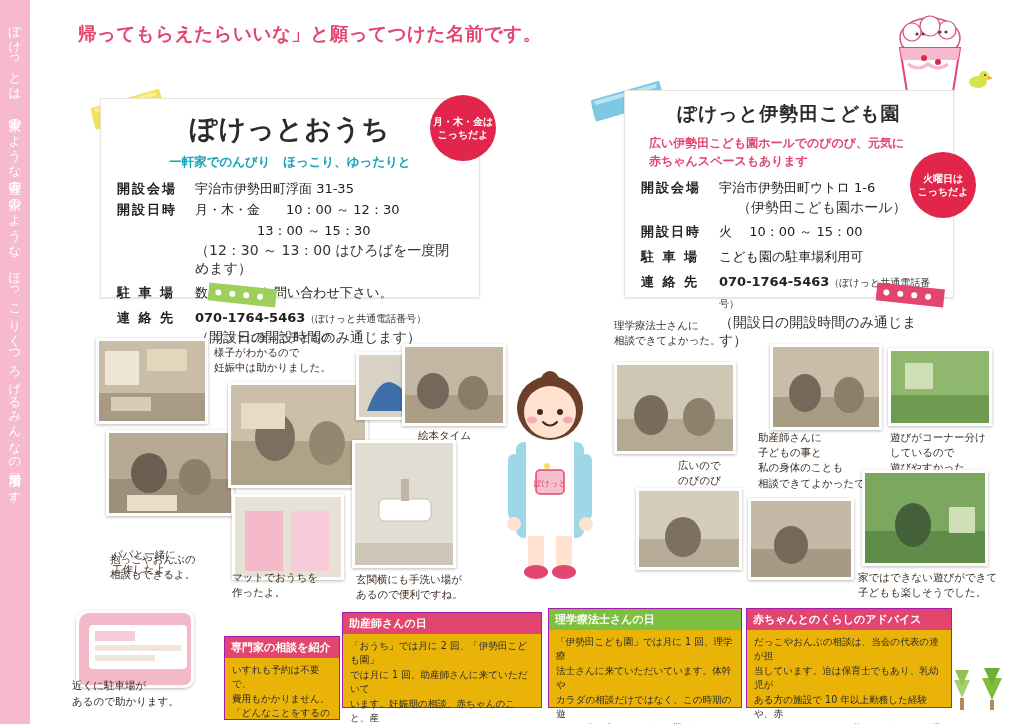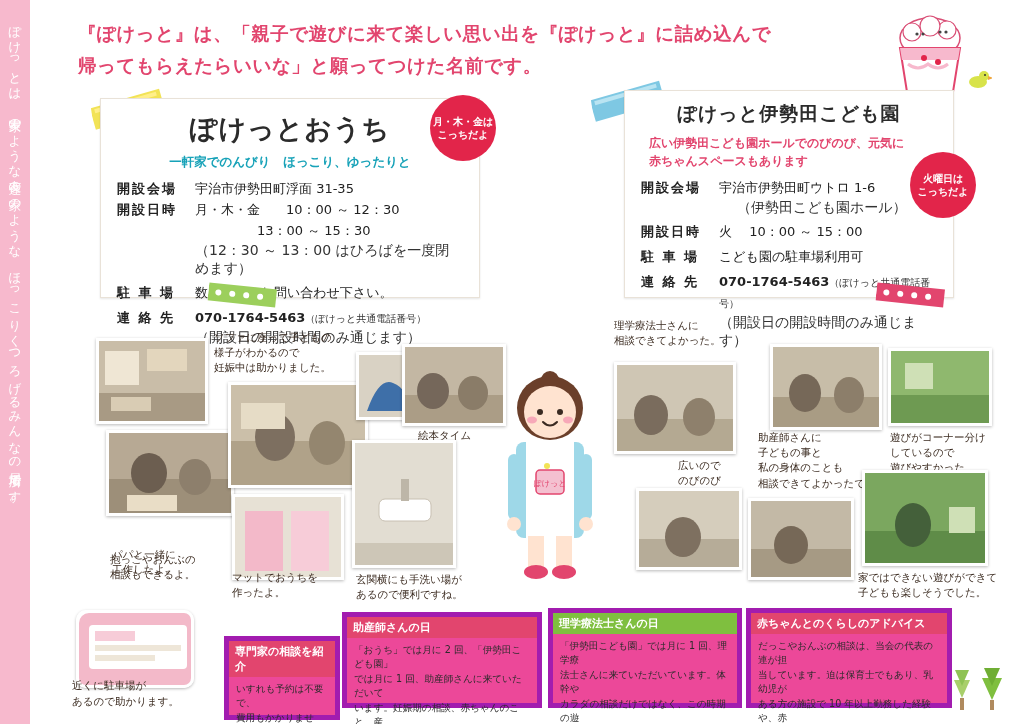--- a/index.html
+++ b/index.html
@@ -72,40 +72,39 @@
   .badge.right-badge { left:910px; top:152px; }
   
   .photo { position:absolute; border:3px solid #fff; box-shadow:0 1px 3px rgba(0,0,0,.28); overflow:hidden; }
   .cap {
     position:absolute; font-size:10.5px; line-height:1.45; color:#3b2b20;
     font-family:"DejaVu Sans", sans-serif;
   }
   
   .mascot-center { position:absolute; left:490px; top:358px; width:120px; height:230px; }
   
-  .nbox { position:absolute; background:#ec4899; border:5px solid #a21caf; }
+  .nbox { position:absolute; background:#eab308; border:1px solid #a21caf; }
   .nbox .hdr {
     color:#fff; font-size:11px; font-weight:bold; padding:3px 6px;
     font-family:"DejaVu Sans", sans-serif;
   }
   .nbox .body {
     font-size:9.6px; line-height:1.5; padding:5px 7px; color:#2b2b2b;
     font-family:"DejaVu Sans", sans-serif;
   }
   .bottom-cap { position:absolute; font-size:10.5px; line-height:1.5; color:#3b2b20; font-family:"DejaVu Sans", sans-serif;}
 </style>
 </head>
 <body>
 
 <div class="left-band">
   <div class="vtext">ぽけっとは、実家のような友達の家のような、ほっこりくつろげるみんなの居場所です。</div>
 </div>
 
 <div class="headline">
-  <div>『ぽけっと』は、「親子で遊びに来て楽しい思い出を『ぽけっと』に詰め込んで</div>
   <div>帰ってもらえたらいいな」と願ってつけた名前です。</div>
 </div>
 
 <div class="mascot-top">
   <svg viewBox="0 0 120 96" width="120" height="96">
     <ellipse cx="58" cy="30" rx="30" ry="20" fill="#ffffff" stroke="#d94f76" stroke-width="1.5"></ellipse>
     <circle cx="40" cy="24" r="9" fill="#fff" stroke="#d94f76" stroke-width="1.2"></circle>
     <circle cx="75" cy="22" r="9" fill="#fff" stroke="#d94f76" stroke-width="1.2"></circle>
     <circle cx="58" cy="18" r="10" fill="#fff" stroke="#d94f76" stroke-width="1.2"></circle>
     <circle cx="45" cy="26" r="1.6" fill="#444"></circle>

